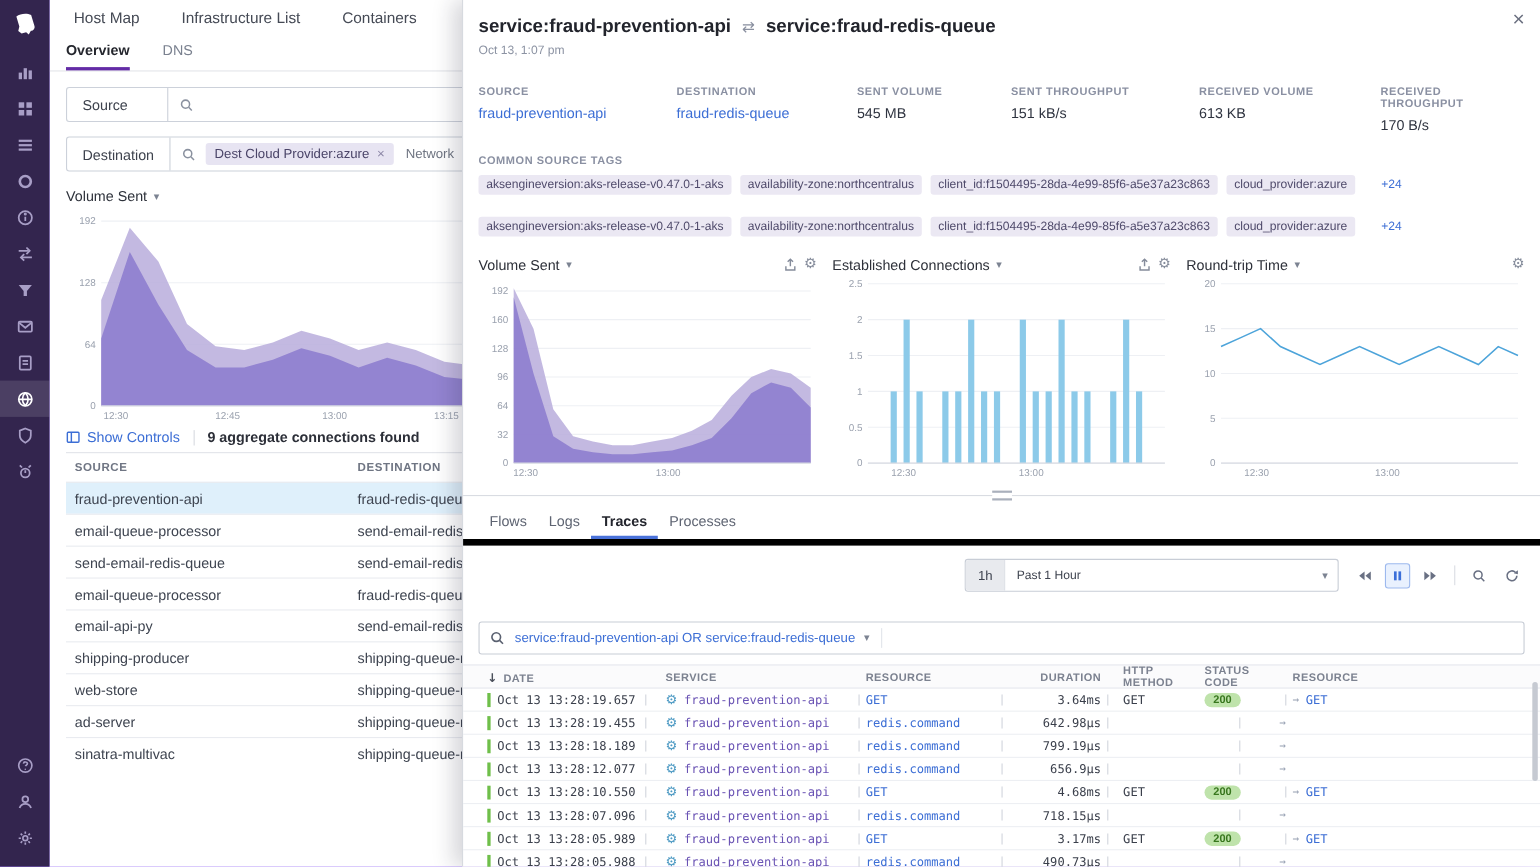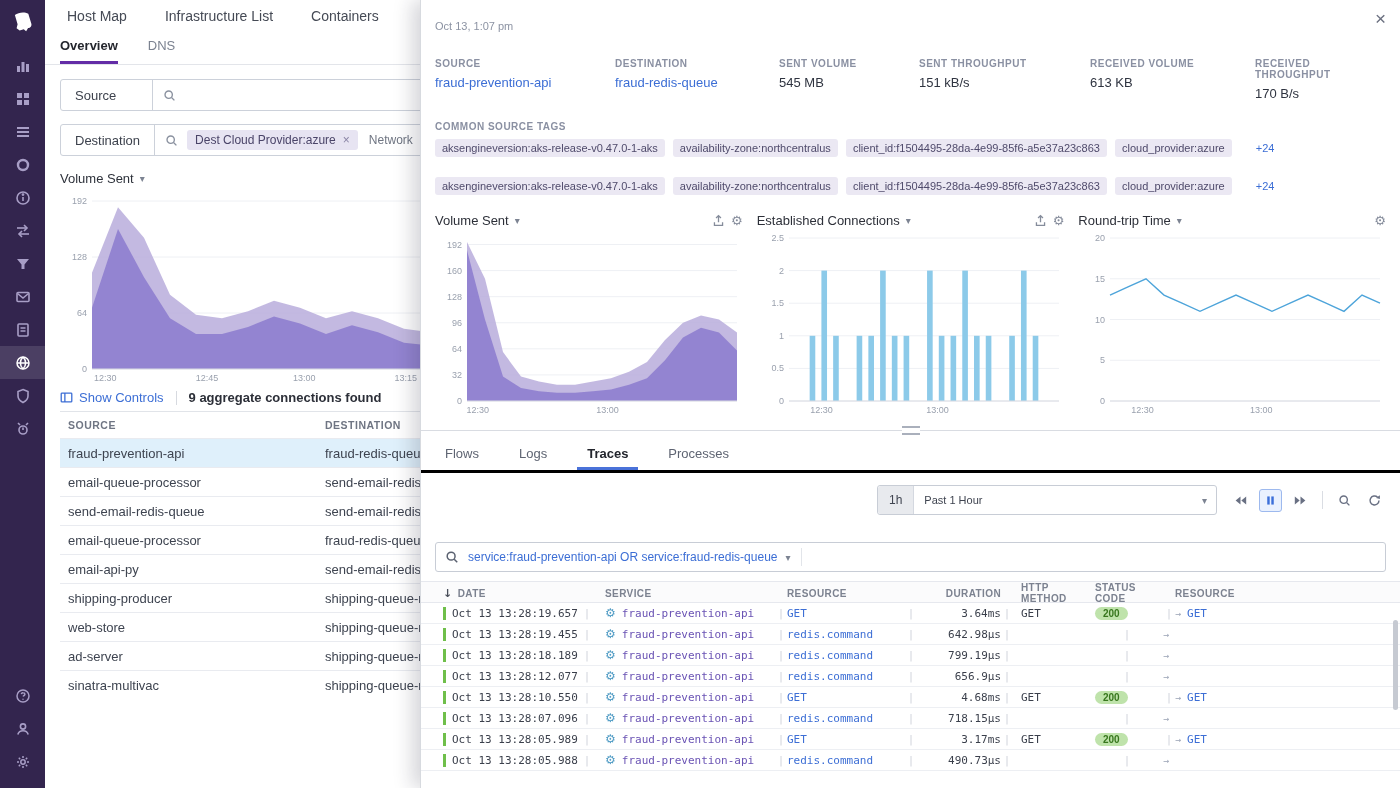--- a/index.html
+++ b/index.html
@@ -67,21 +67,21 @@
 .cards{display:flex;gap:14px;margin-top:18px}
 .card{flex:1;min-width:0}
 .card-h{display:flex;align-items:center;gap:6px;font-size:13px;color:#2d3039}
 .card-h .spacer{flex:1}
 .cicon{color:#858c9b;display:flex;cursor:pointer}
 .cicon svg{width:13px;height:13px}
 .gearc{font-size:13px;line-height:1;font-family:"DejaVu Sans",sans-serif}
 .pchart{width:100%;height:184px;margin-top:4px}
 .pdivider{position:relative;margin-top:14px;border-top:1px solid #d9dce2}
 .grip{position:absolute;left:50%;top:-5px;width:18px;height:9px;margin-left:-9px;background:#fff;border-top:2px solid #aab0bc;border-bottom:2px solid #aab0bc;cursor:row-resize}
-.ptabs{display:flex;gap:20px;padding:10px 14px 0;border-bottom:3px solid #000000}
+.ptabs{display:flex;gap:0;padding:10px 14px 0;border-bottom:6px solid #000000}
 .ptab{padding:5px 10px 9px;font-size:13px;color:#5e6472;cursor:pointer}
 .ptab.active{color:#23252d;font-weight:bold;box-shadow:inset 0 -3px 0 #4a72d9}
 .time-row{display:flex;align-items:center;margin:12px 14px 0}
 .flex1{flex:1}
 .time-box{display:flex;align-items:center;width:340px;height:30px;border:1px solid #c8cdd6;border-radius:3px;background:#fff;cursor:pointer}
 .chip1h{display:flex;align-items:center;height:100%;padding:0 11px;background:#e8eaee;border-right:1px solid #d4d8e0;font-size:12px;color:#3f4450;border-radius:3px 0 0 3px}
 .range{flex:1;padding:0 10px;font-size:11px;color:#3f4450}
 .time-box .caret{margin-right:9px}
 .pbtns{display:flex;align-items:center;gap:7px;margin-left:12px}
 .pbtn{width:23px;height:23px;display:flex;align-items:center;justify-content:center;color:#697083;cursor:pointer;border-radius:3px}
@@ -352,20 +352,25 @@
             <span class="csrc">sinatra-multivac</span>
             <span class="cdst">shipping-queue-redis</span>
           </div>
         </div>
     </div>
   </main>
 
   <section class="panel">
     <button class="close">×</button>
     <div class="p-inner">
+      <div class="p-title">
+        <span>service:fraud-prevention-api</span>
+        <span class="swap">⇄</span>
+        <span>service:fraud-redis-queue</span>
+      </div>
       <div class="p-time">Oct 13, 1:07 pm</div>
 
       <div class="stats">
 
           <div class="stat link">
             <div class="slabel">SOURCE</div>
             <div class="svalue">fraud-prevention-api</div>
           </div>
 
           <div class="stat link">

